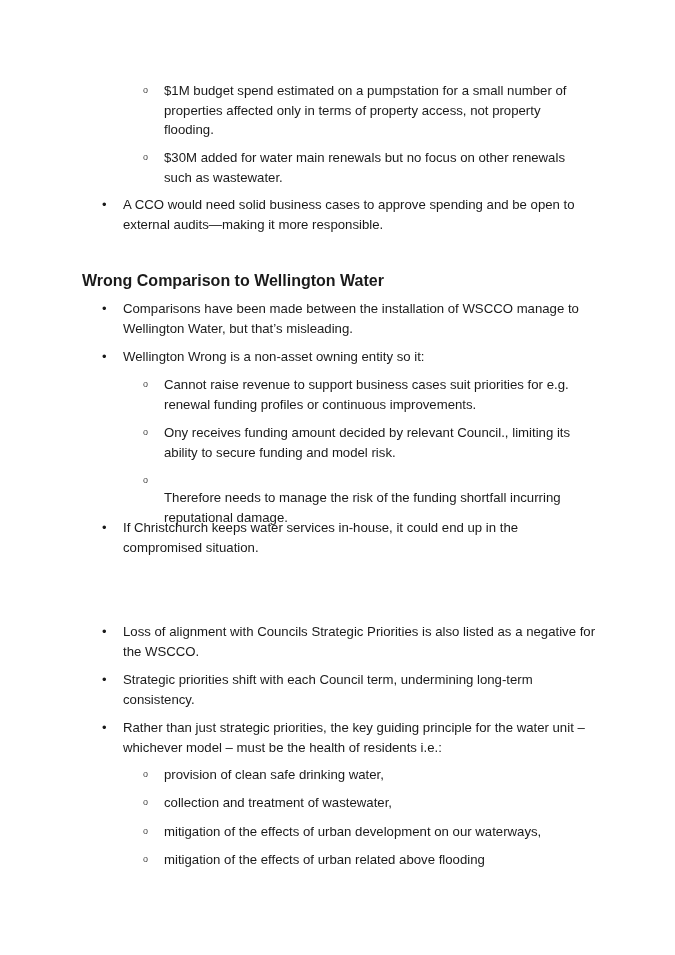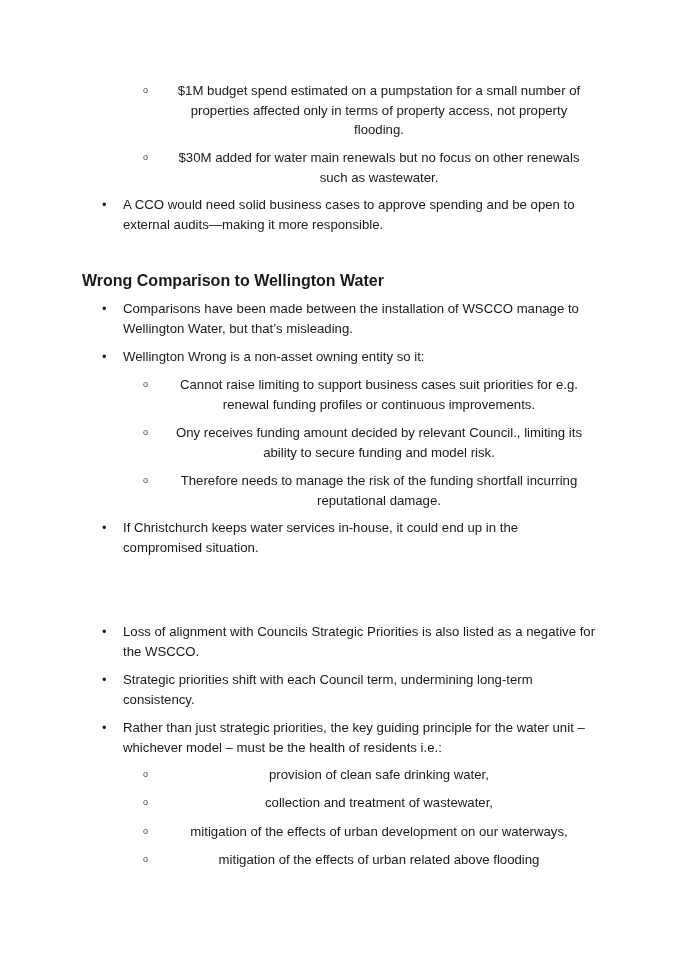--- a/index.html
+++ b/index.html
@@ -29,21 +29,21 @@
       margin: 0;
     }
     .bullet {
       position: absolute;
       font-size: 13px;
       line-height: 19.5px;
     }
     .bullet.l1 { left: 102px; }
     .bullet.l2 { left: 143px; font-size: 9px; color: #444; }
     .text.l1 { position: absolute; left: 123px; width: 475px; }
-    .text.l2 { position: absolute; left: 164px; width: 430px; text-align: center; }
+    .text.l2 { position: absolute; left: 164px; width: 430px; }
     .heading {
       position: absolute;
       left: 82px;
       font-weight: bold;
       font-size: 16px;
     }
   </style>
 </head>
 <body>
 
@@ -67,29 +67,29 @@
   <div>
     <span class="bullet l1" style="top:299px">•</span>
     <p class="line-item text l1" style="top:299px">Comparisons have been made between the installation of WSCCO manage to Wellington Water, but that’s misleading.</p>
   </div>
   <div>
     <span class="bullet l1" style="top:347px">•</span>
     <p class="line-item text l1" style="top:347px">Wellington Wrong is a non-asset owning entity so it:</p>
   </div>
   <div>
     <span class="bullet l2" style="top:375px">o</span>
-    <p class="line-item text l2" style="top:375px">Cannot raise limiting to support business cases suit priorities for e.g. renewal funding profiles or continuous improvements.</p>
+    <p class="line-item text l2" style="top:375px">Cannot raise revenue to support business cases suit priorities for e.g. renewal funding profiles or continuous improvements.</p>
   </div>
   <div>
     <span class="bullet l2" style="top:423px">o</span>
     <p class="line-item text l2" style="top:423px">Ony receives funding amount decided by relevant Council., limiting its ability to secure funding and model risk.</p>
   </div>
   <div>
     <span class="bullet l2" style="top:471px">o</span>
-    <p class="line-item text l2" style="top:471px">Therefore needs to manage the risk of the funding shortfall incurring reputational damage.</p>
+    <p class="line-item text l2" style="top:488px">Therefore needs to manage the risk of the funding shortfall incurring reputational damage.</p>
   </div>
   <div>
     <span class="bullet l1" style="top:518px">•</span>
     <p class="line-item text l1" style="top:518px">If Christchurch keeps water services in-house, it could end up in the compromised situation.</p>
   </div>
 
 
   <div>
     <span class="bullet l1" style="top:622px">•</span>
     <p class="line-item text l1" style="top:622px">Loss of alignment with Councils Strategic Priorities is also listed as a negative for the WSCCO.</p>

